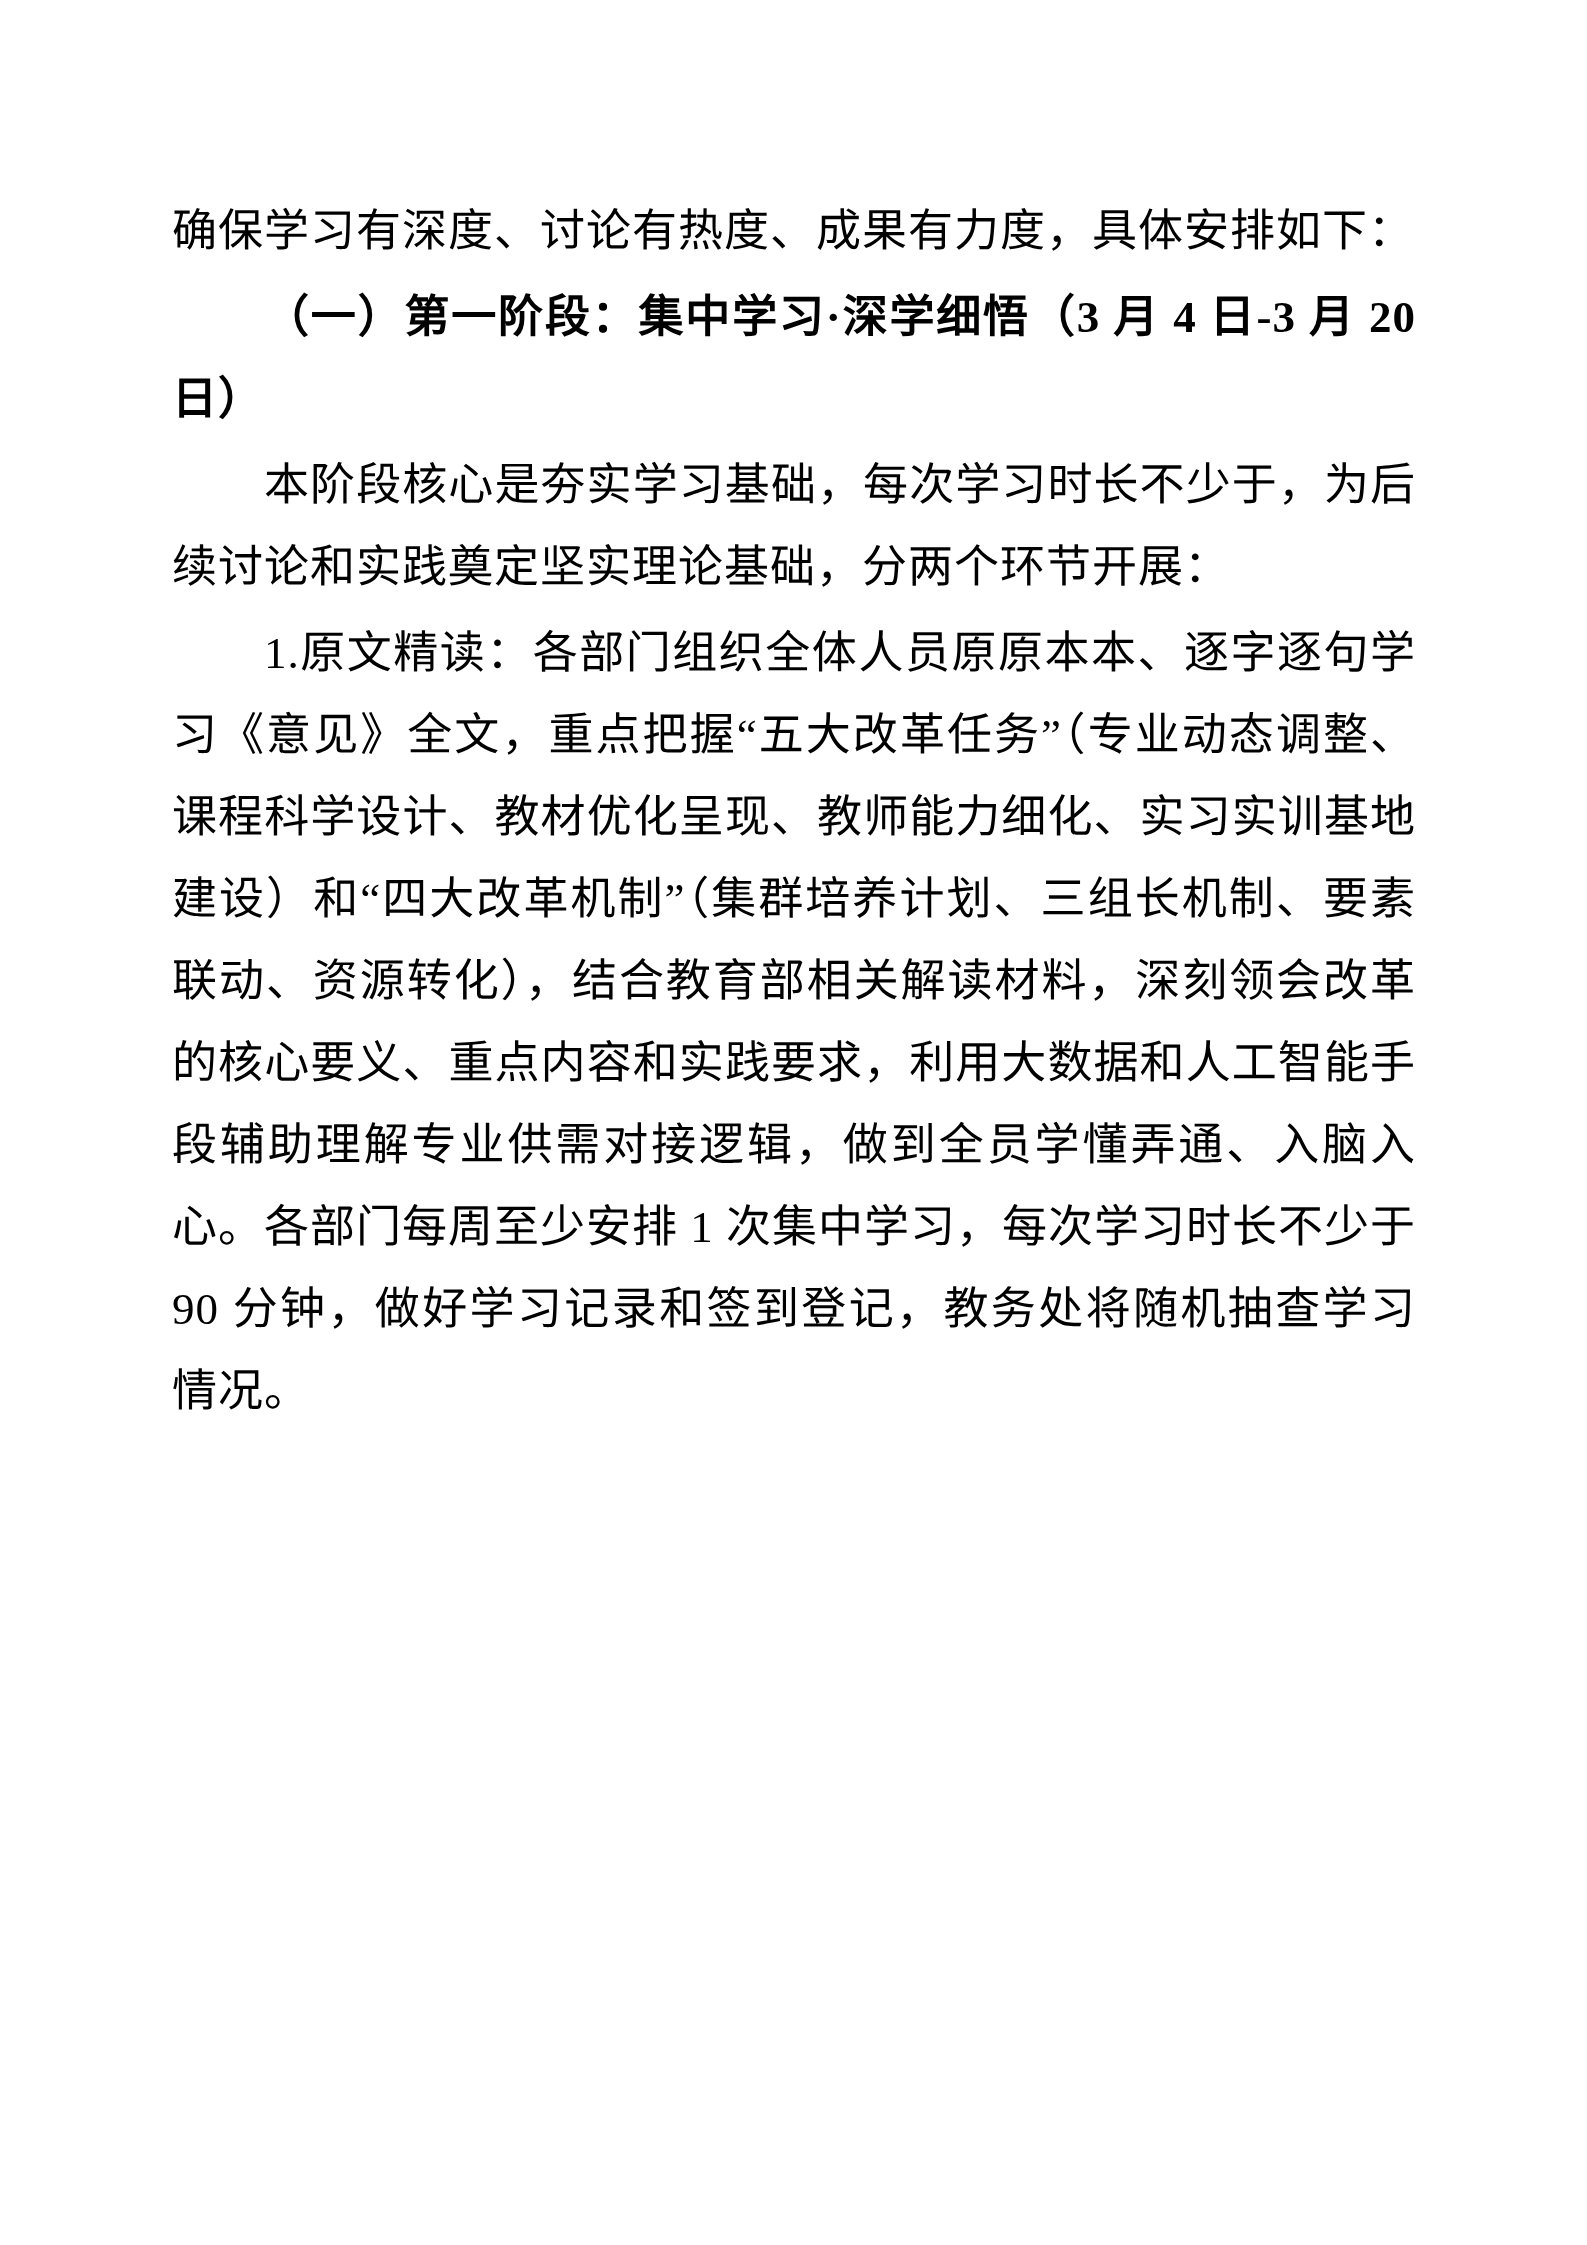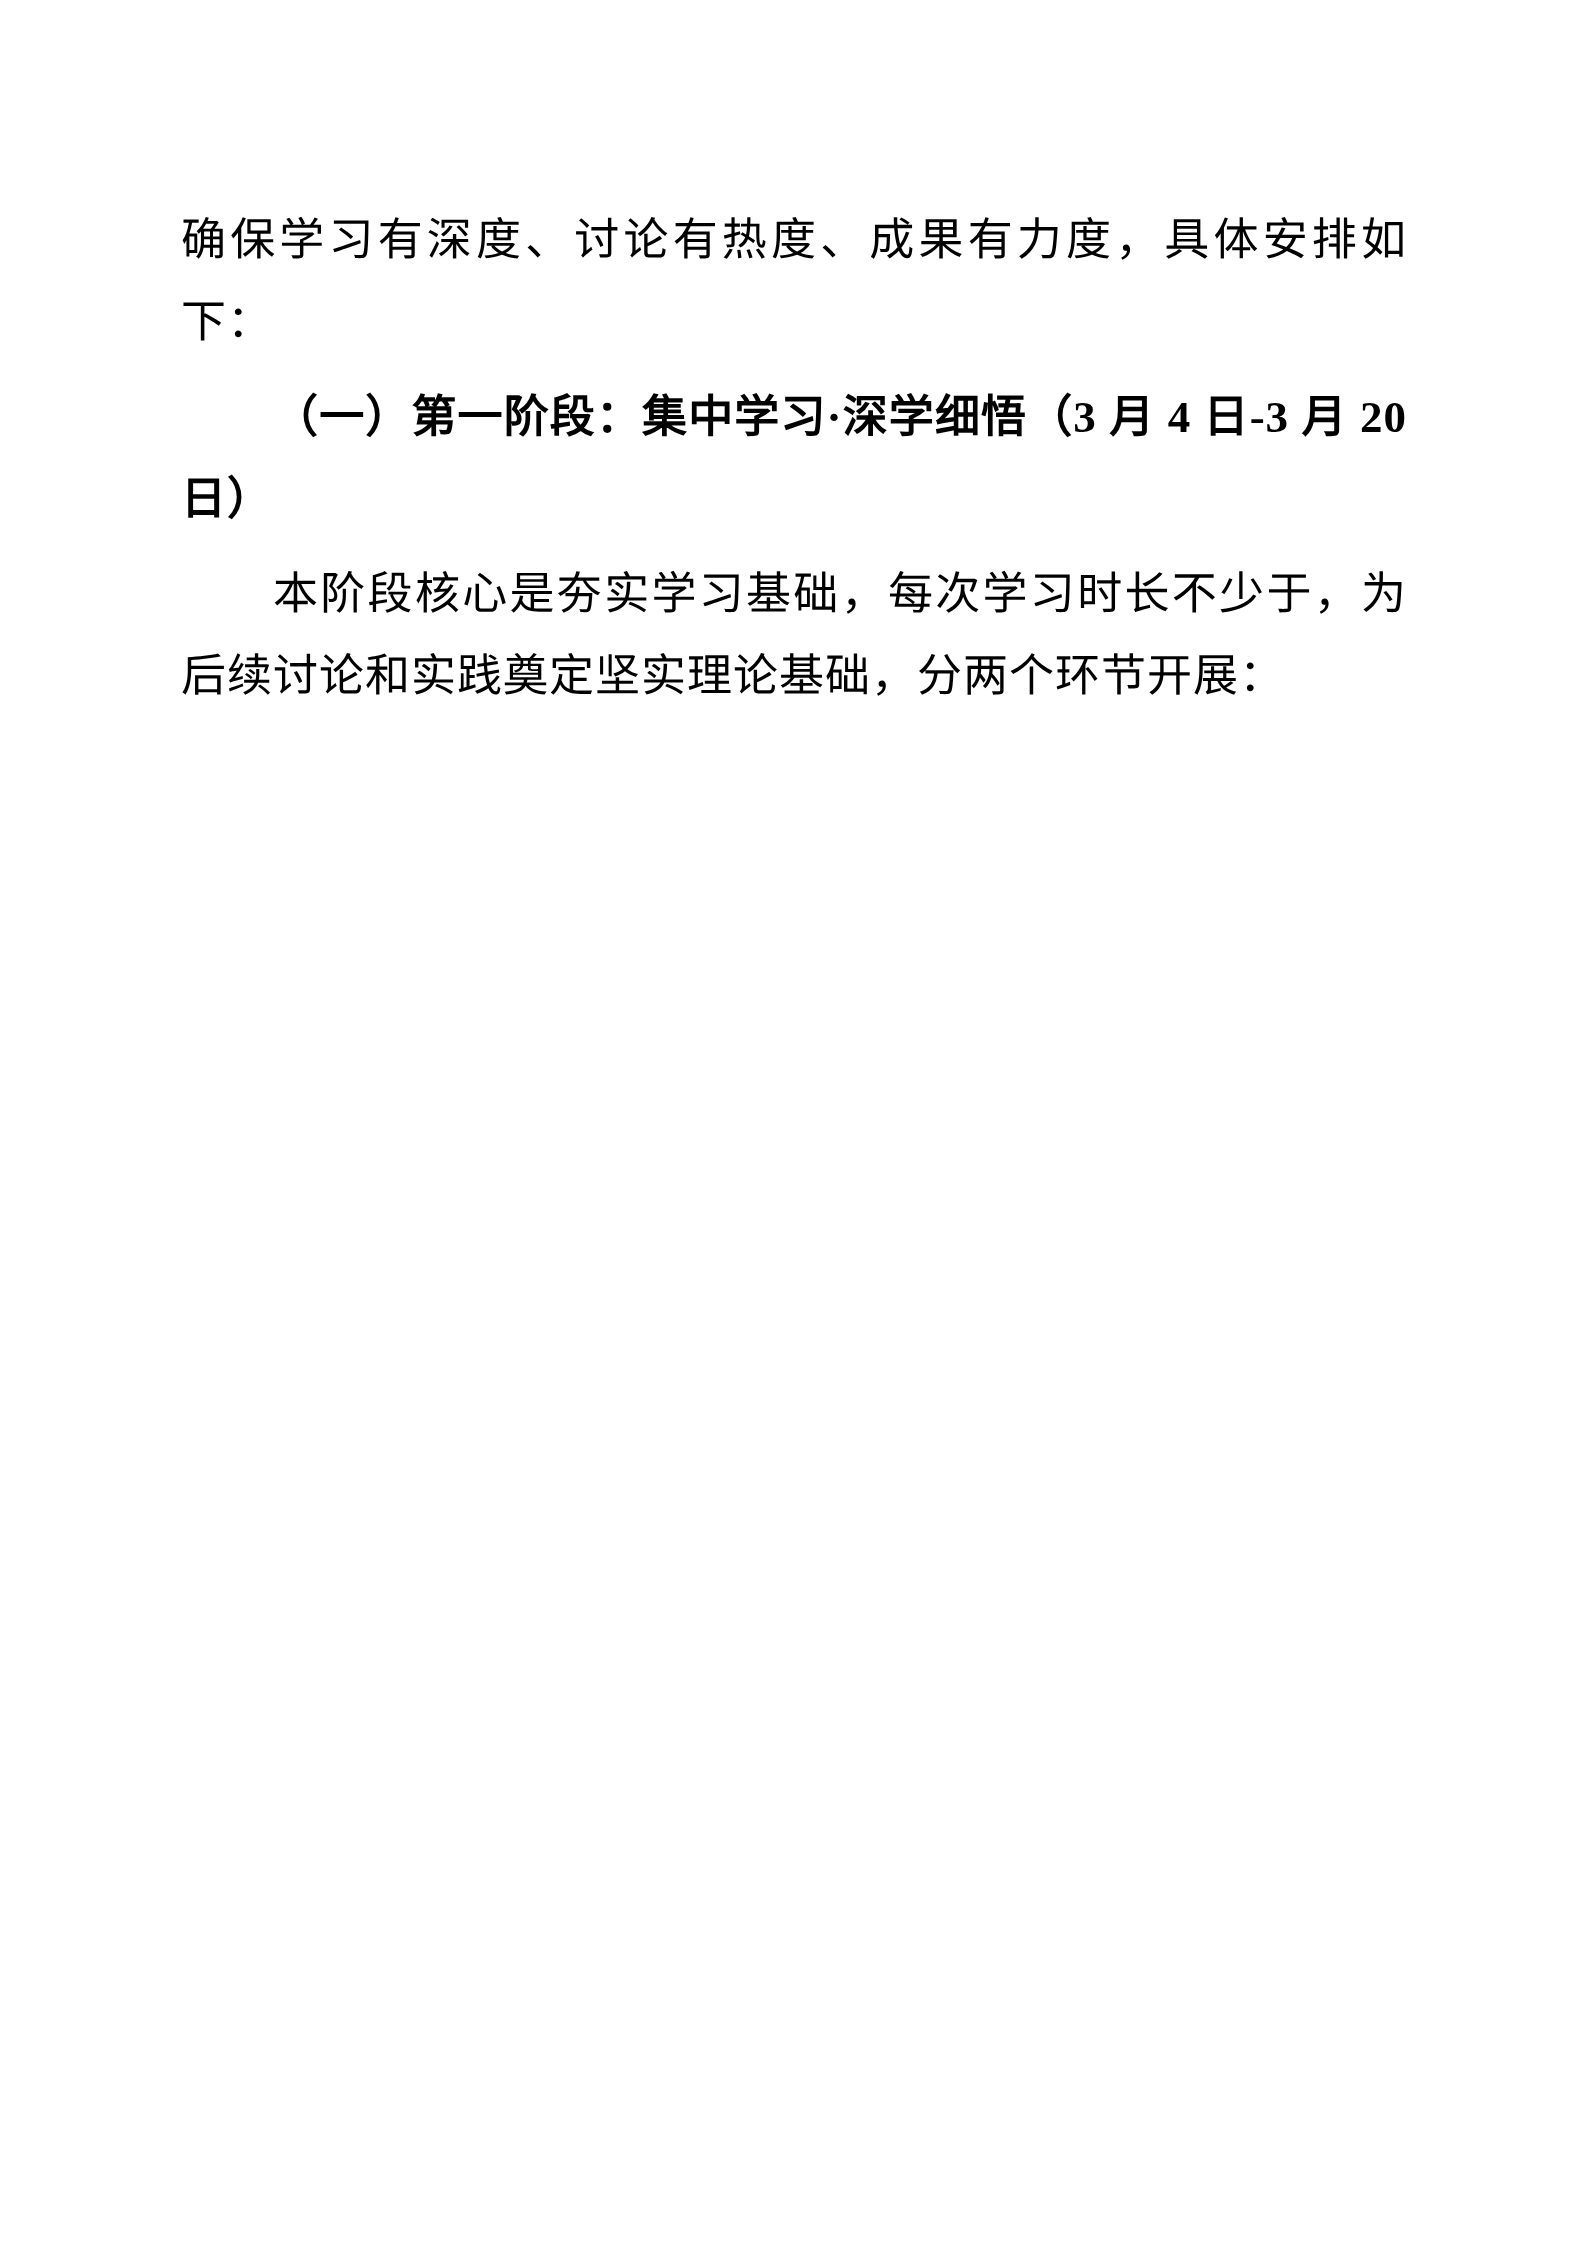--- a/index.html
+++ b/index.html
@@ -16,21 +16,21 @@
     font-family: "Liberation Serif", "DejaVu Serif", serif;
   }
   .doc-body {
     position: absolute;
     left: 168px;
     top: 186px;
     width: 1252px;
     color: #000000;
   }
   .para {
-    margin: 13px;
+    margin: 4px;
     padding: 0;
     font-size: 45px;
     line-height: 82px;
     text-align: justify;
     text-justify: inter-ideograph;
     letter-spacing: 1px;
     word-break: break-all;
   }
   .para.indent {
     text-indent: 92px;
@@ -40,14 +40,15 @@
   }
 </style>
 </head>
 <body>
 
 <div class="page">
   <div class="doc-body">
       <p class="para body">确保学习有深度、讨论有热度、成果有力度，具体安排如下：</p>
       <p class="para heading indent">（一）第一阶段：集中学习·深学细悟（3 月 4 日-3 月 20 日）</p>
       <p class="para body indent">本阶段核心是夯实学习基础，每次学习时长不少于，为后续讨论和实践奠定坚实理论基础，分两个环节开展：</p>
+      <p class="para body indent">1.原文精读：各部门组织全体人员原原本本、逐字逐句学习《意见》全文，重点把握“五大改革任务”（专业动态调整、课程科学设计、教材优化呈现、教师能力细化、实习实训基地建设）和“四大改革机制”（集群培养计划、三组长机制、要素联动、资源转化），结合教育部相关解读材料，深刻领会改革的核心要义、重点内容和实践要求，利用大数据和人工智能手段辅助理解专业供需对接逻辑，做到全员学懂弄通、入脑入心。各部门每周至少安排 1 次集中学习，每次学习时长不少于 90 分钟，做好学习记录和签到登记，教务处将随机抽查学习情况。</p>
     </div>
 </div>
 
 </body></html>

